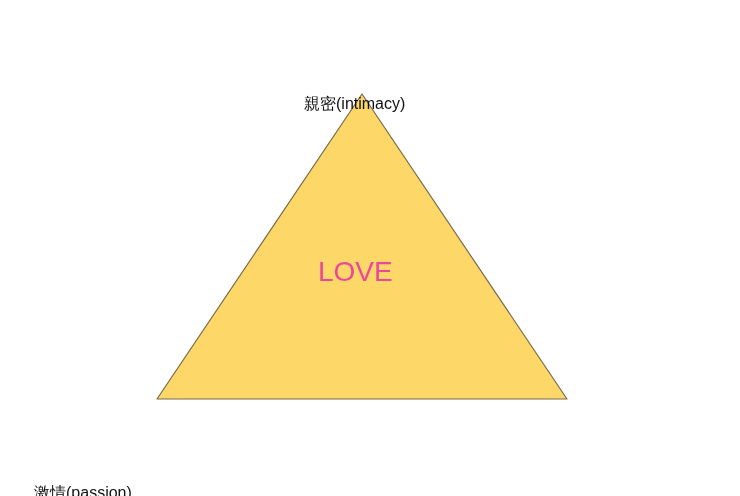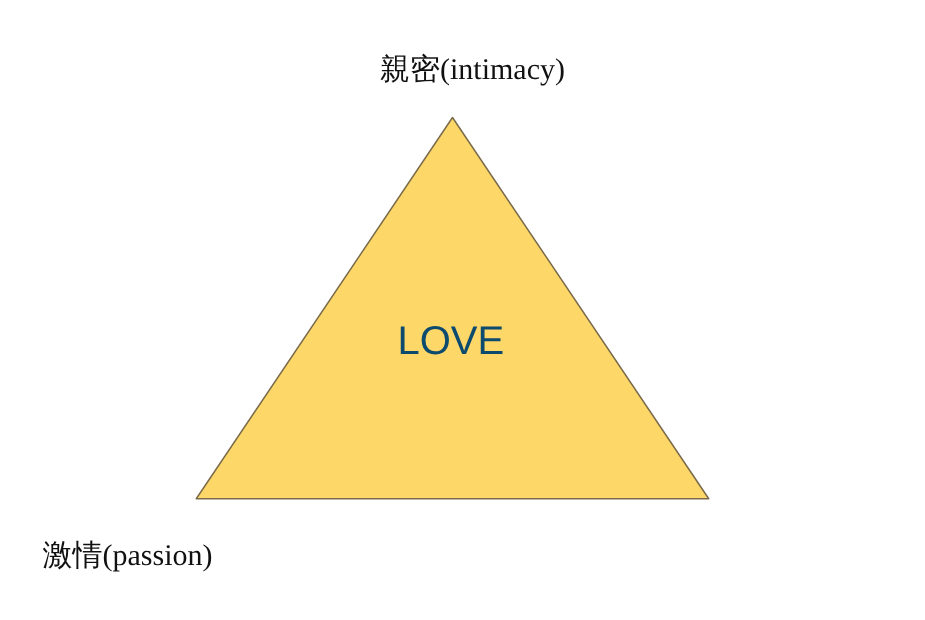--- a/index.html
+++ b/index.html
@@ -2,29 +2,30 @@
 <html><head>
   <meta charset="utf-8">
   <style>
     html, body { margin: 0; padding: 0; }
     body {
       width: 740px; height: 496px; background: #ffffff; position: relative; overflow: hidden;
       font-family: "Liberation Sans", "DejaVu Sans", sans-serif; color: #111111;
     }
     .diagram { position: absolute; left: 0; top: 0; width: 740px; height: 496px; }
     .label {
-      position: absolute; font-size: 24px; white-space: nowrap; line-height: 24px;
-      font-family: Liberation Serif, serif;
+      position: absolute; font-size: 16px; white-space: nowrap; line-height: 24px;
+      font-family: Liberation Sans, sans-serif;
+      margin-top: 48px;
     }
     .label-top { left: 304px; top: 44px; }
     .label-left { left: 34px; top: 433px; }
     .label-right { left: 552px; top: 433px; }
     .center-label {
-      position: absolute; left: 318px; top: 256px; font-size: 32px; line-height: 32px;
-      font-family: "Liberation Sans", "DejaVu Sans", sans-serif; color: #0c4a6e;
+      position: absolute; left: 318px; top: 256px; font-size: 28px; line-height: 32px;
+      font-family: "Liberation Sans", "DejaVu Sans", sans-serif; color: #ec4899;
     }
   </style>
 </head>
 <body>
 
 <div class="diagram">
   <svg width="740" height="496">
     <polygon points="362,94 157,399 567,399" fill="#FED769" stroke="#7A6B4A" stroke-width="1.2" stroke-linejoin="round"></polygon>
   </svg>
 

